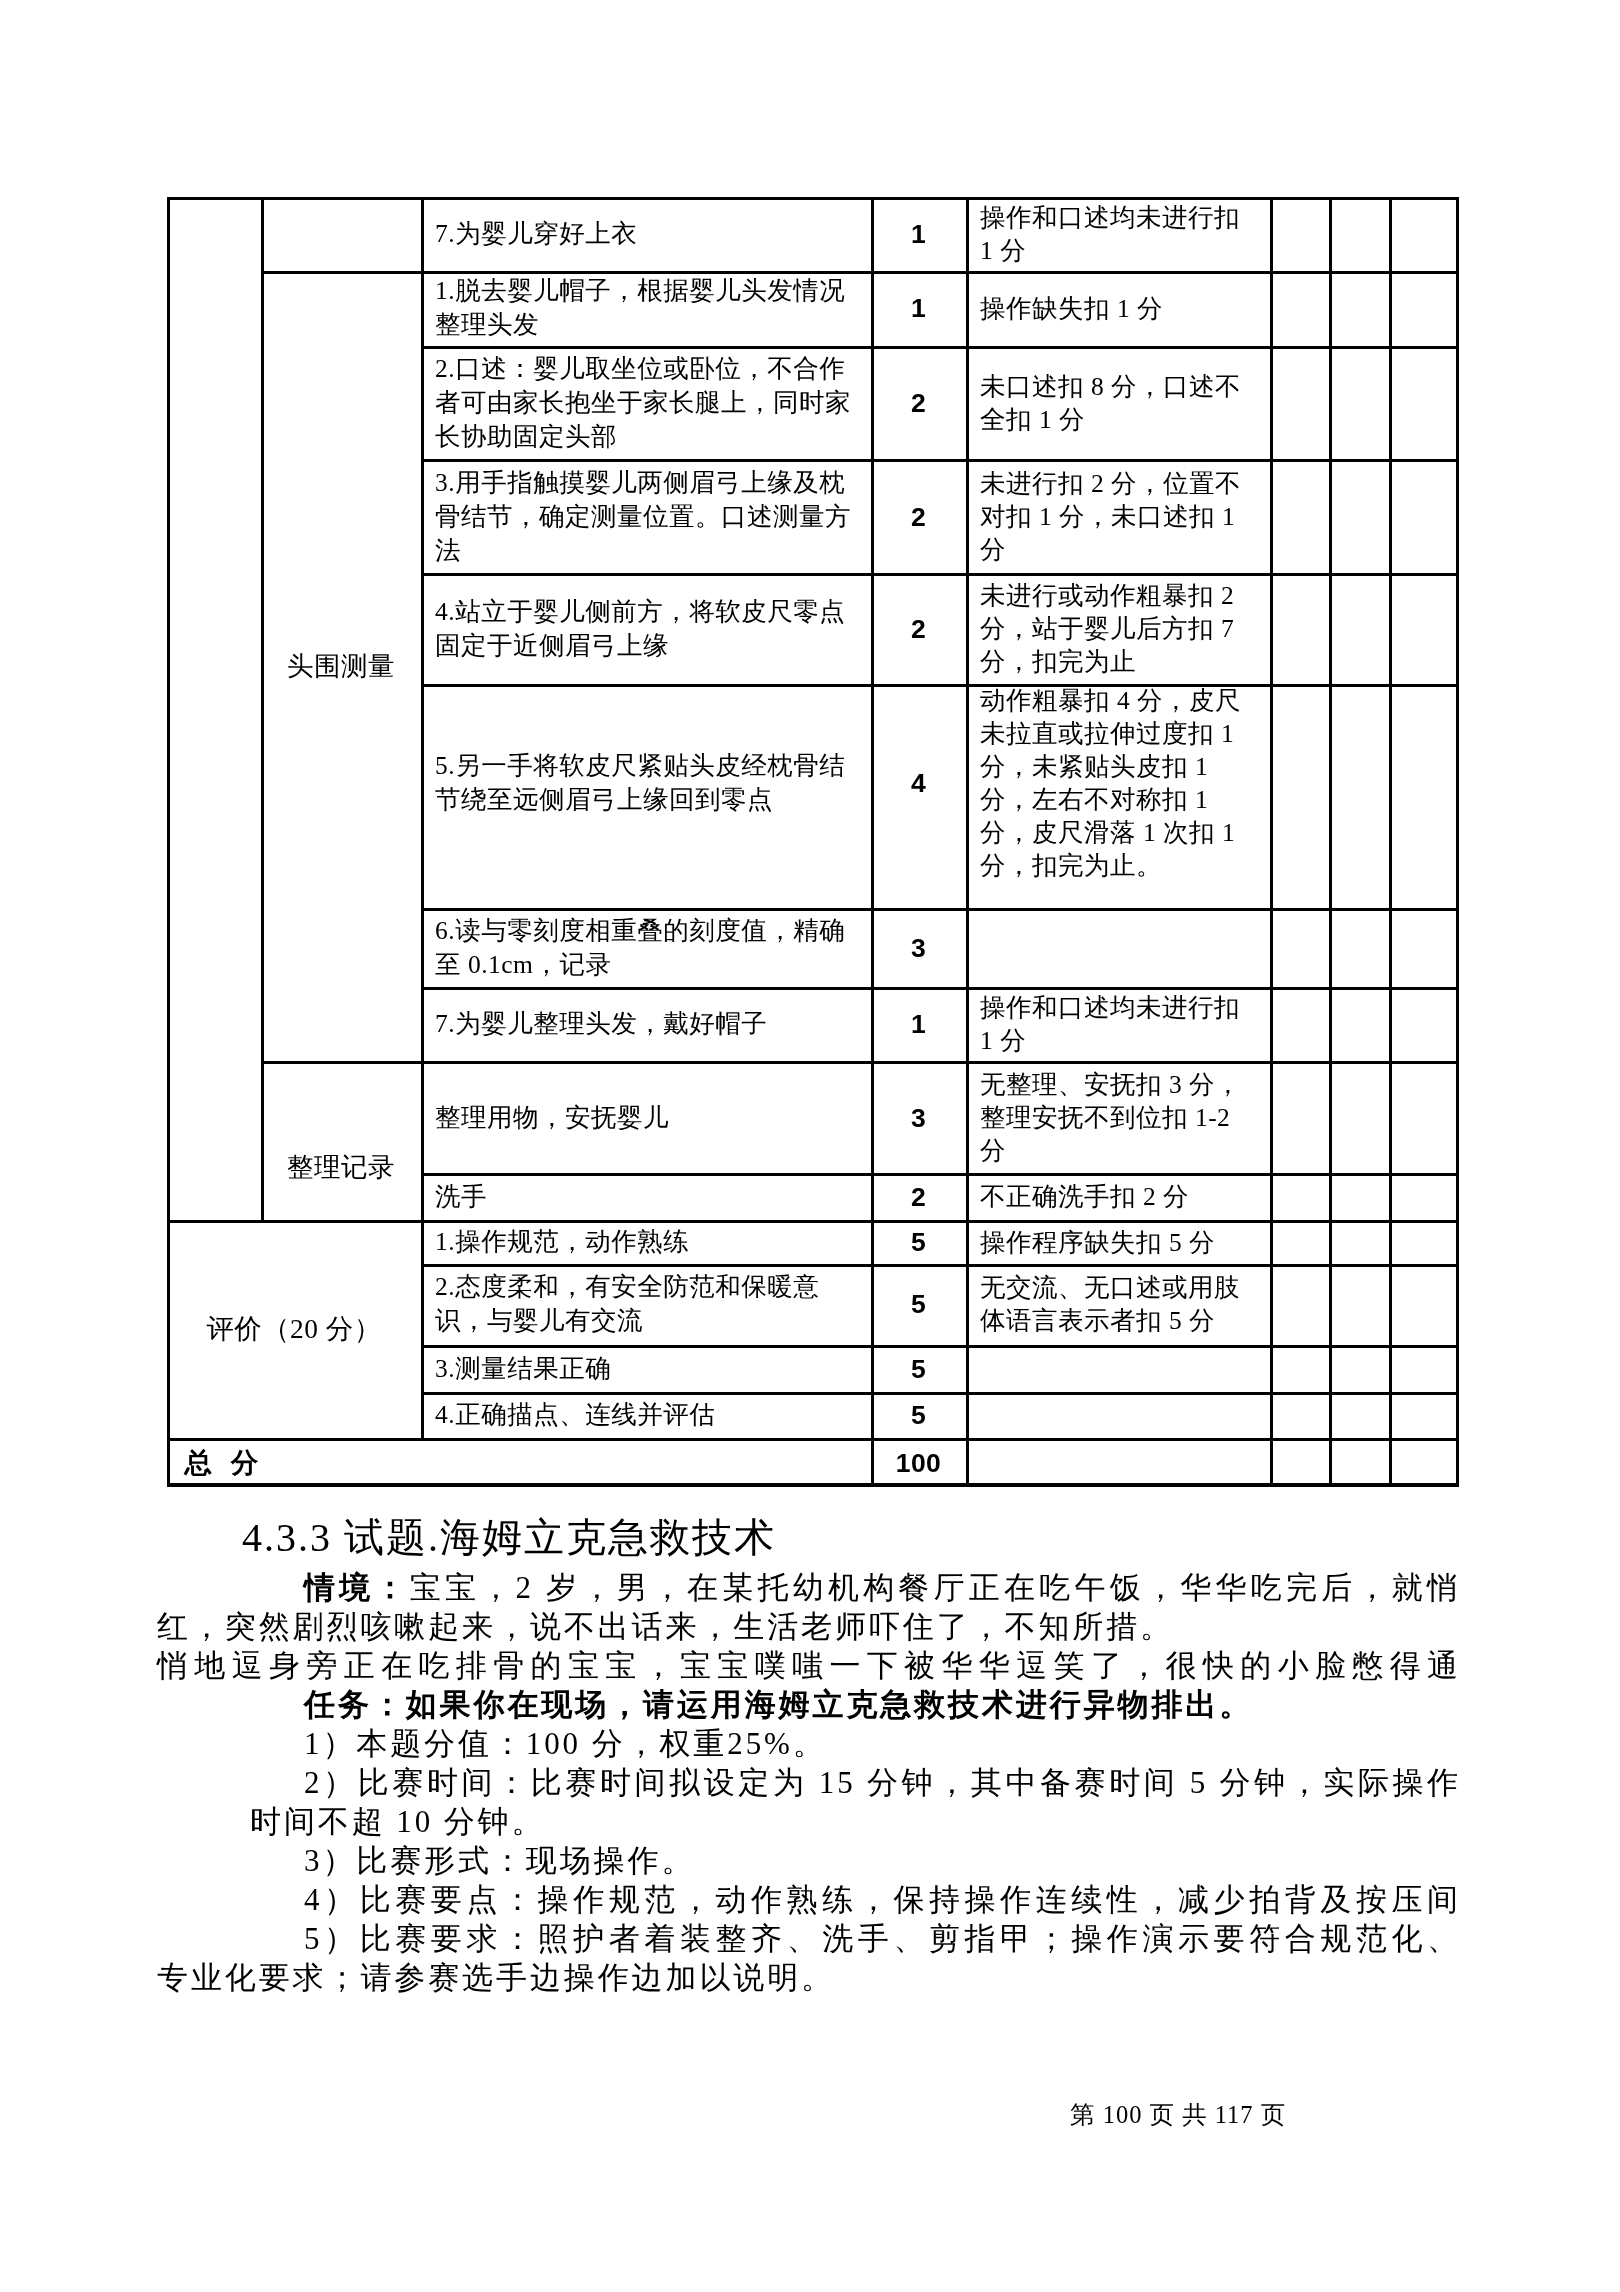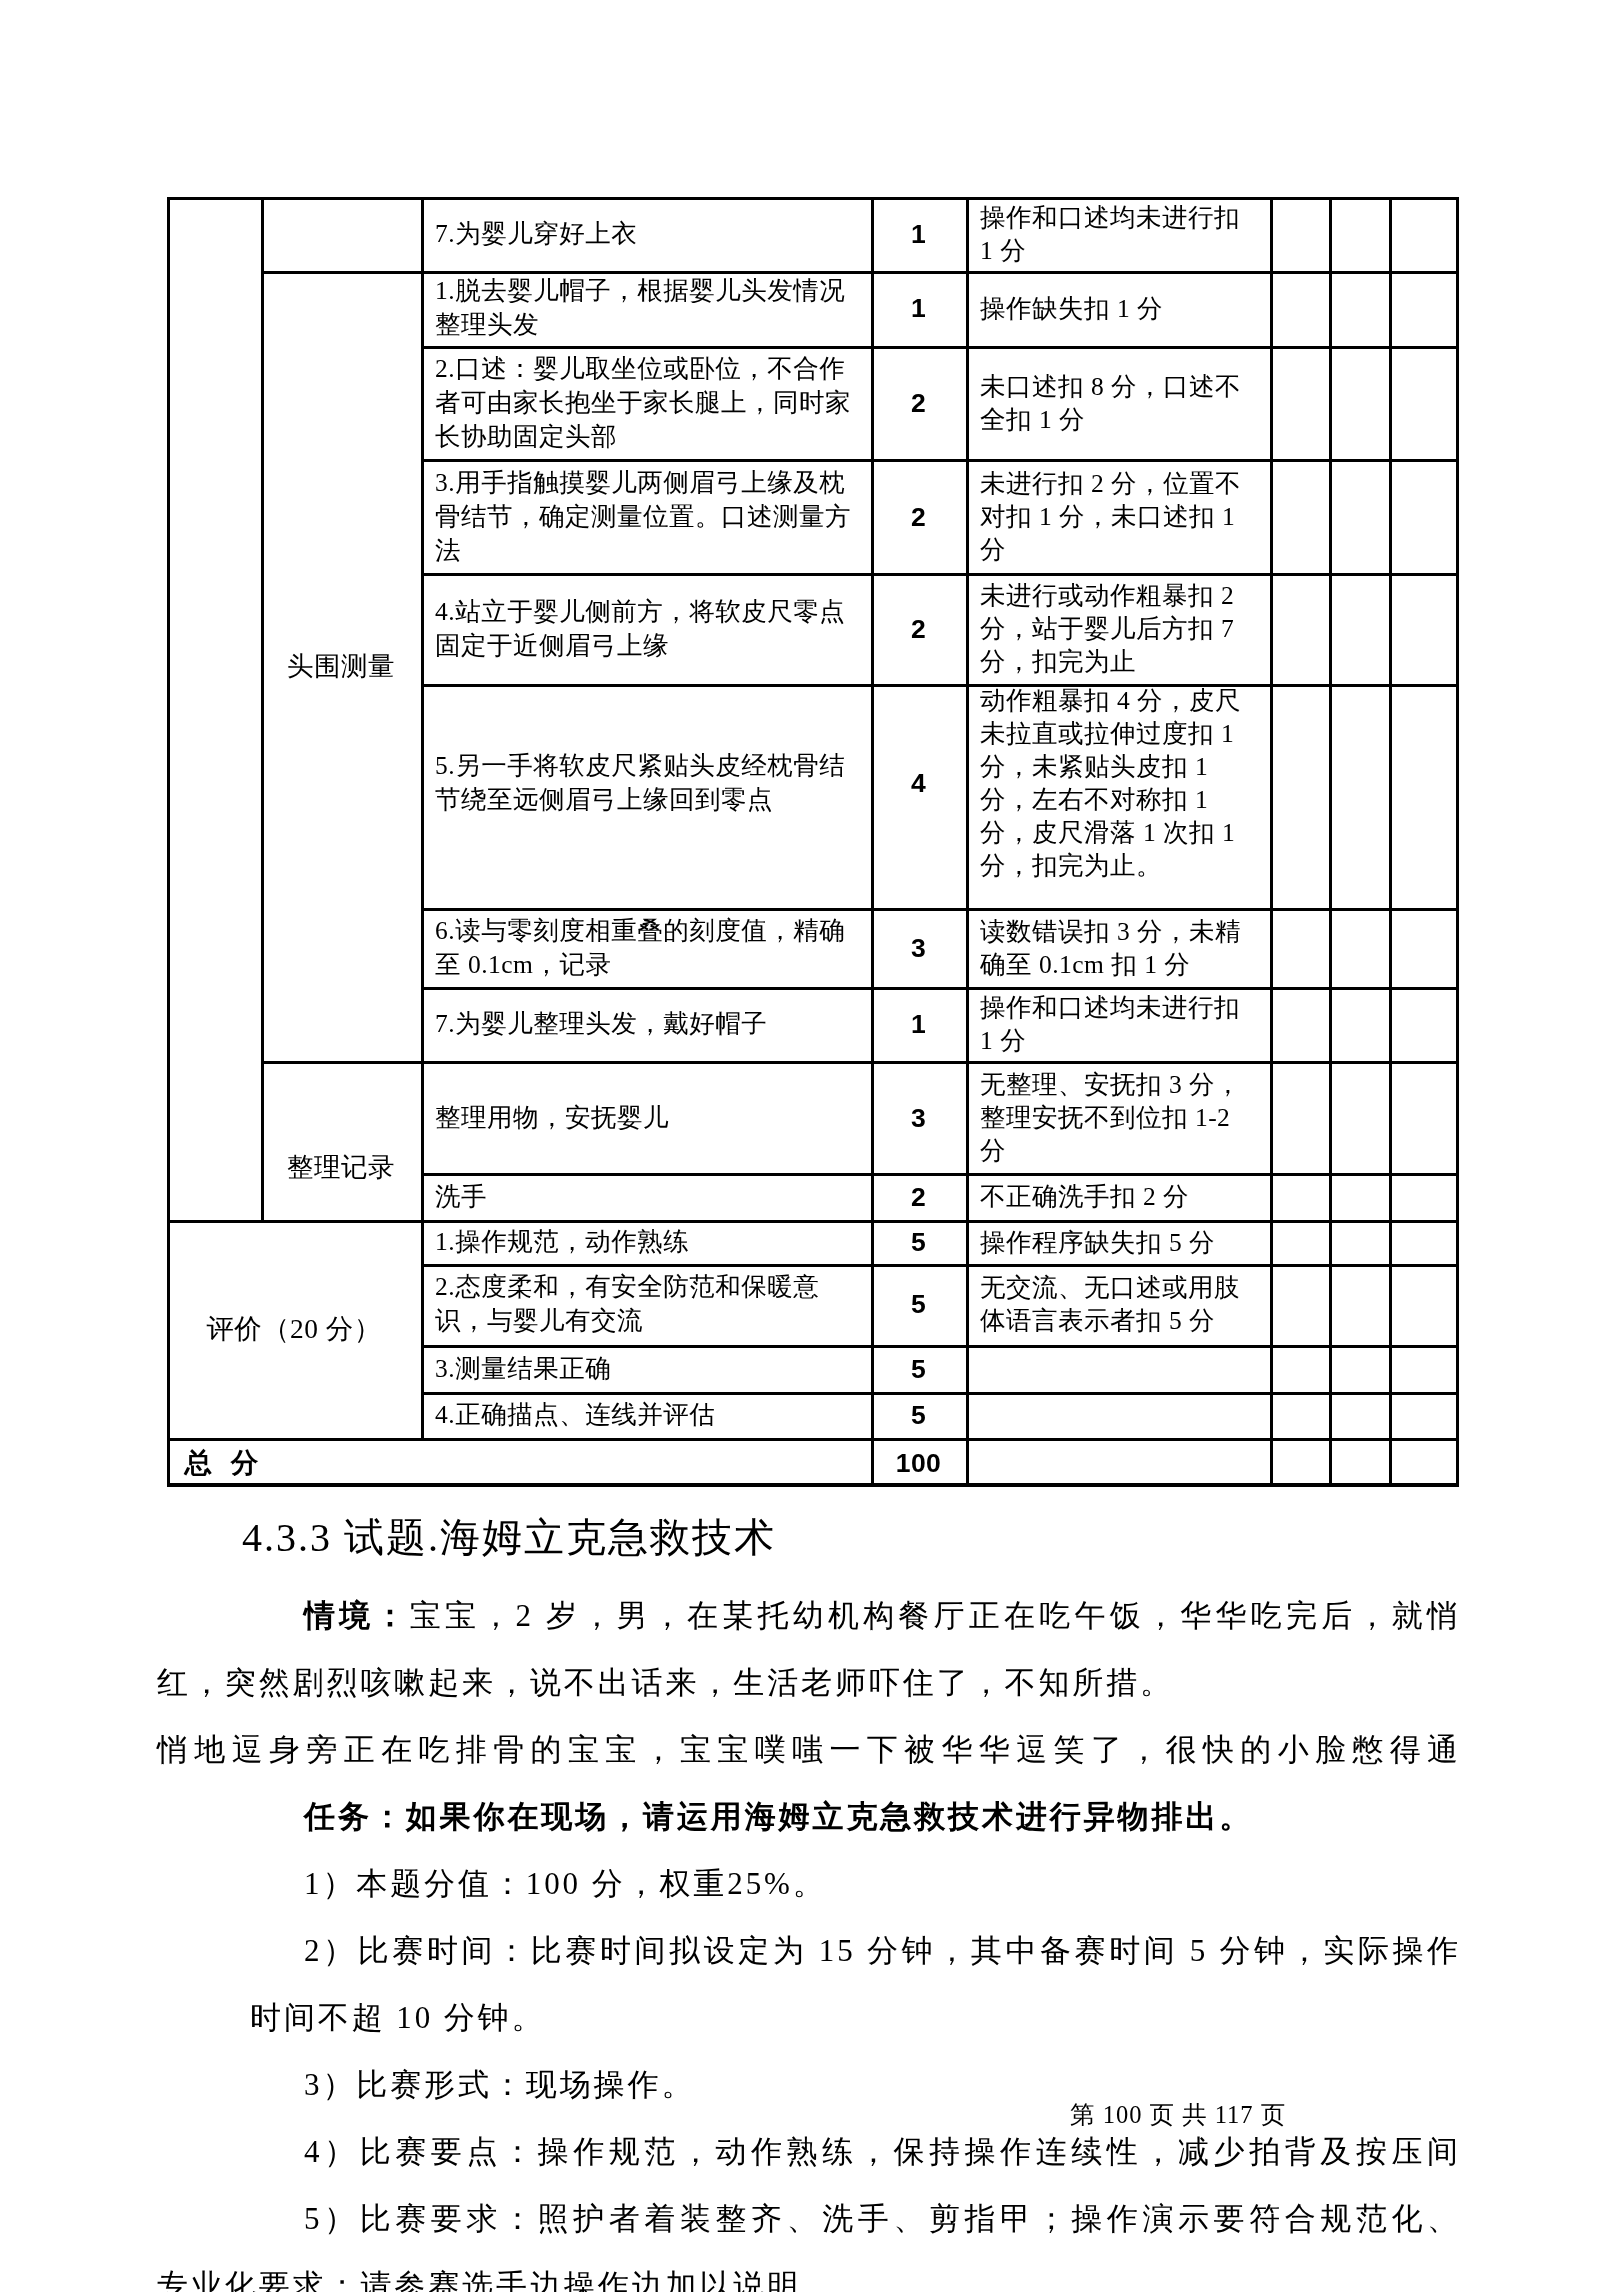--- a/index.html
+++ b/index.html
@@ -40,21 +40,21 @@
   .lbl-total{left:0;top:1241px;width:686px;height:49px;padding-left:17.6px;
              font-weight:bold;font-size:27.4px;letter-spacing:5.9px;}
   
   .sec-title{
     position:absolute;left:242px;top:1510px;
     font-size:40px;letter-spacing:2px;font-weight:500;
   }
   .body-lines{position:absolute;left:157px;top:1568px;width:1304px;}
   .bline{
     width:1304px;height:39px;line-height:39px;font-size:31px;
-    letter-spacing:2.9px;white-space:nowrap;margin-top:28px;
+    letter-spacing:2.9px;white-space:nowrap;
   }
   .bline b{letter-spacing:2.9px;}
   .ind-a{padding-left:147px;width:1157px;}
   .ind-b{padding-left:93px;width:1210px;}
   .full{text-align:justify;text-align-last:justify;white-space:normal;}
   .footer{
     position:absolute;left:1070px;top:2098px;
     font-size:24.5px;letter-spacing:1px;text-align:right;
   }
 </style>
@@ -116,21 +116,20 @@
     <div class="cell op r5">4.站立于婴儿侧前方，将软皮尺零点固定于近侧眉弓上缘</div>
     <div class="cell score r5">2</div>
     <div class="cell ded r5">未进行或动作粗暴扣 2 分，站于婴儿后方扣 7 分，扣完为止</div>
 
     <div class="cell op r6">5.另一手将软皮尺紧贴头皮经枕骨结节绕至远侧眉弓上缘回到零点</div>
     <div class="cell score r6">4</div>
     <div class="cell ded r6">动作粗暴扣 4 分，皮尺未拉直或拉伸过度扣 1 分，未紧贴头皮扣 1 分，左右不对称扣 1 分，皮尺滑落 1 次扣 1 分，扣完为止。</div>
 
     <div class="cell op r7">6.读与零刻度相重叠的刻度值，精确至 0.1cm，记录</div>
     <div class="cell score r7">3</div>
-    <div class="cell ded r7">读数错误扣 3 分，未精确至 0.1cm 扣 1 分</div>
 
     <div class="cell op r8">7.为婴儿整理头发，戴好帽子</div>
     <div class="cell score r8">1</div>
     <div class="cell ded r8">操作和口述均未进行扣 1 分</div>
 
     <div class="cell op r9">整理用物，安抚婴儿</div>
     <div class="cell score r9">3</div>
     <div class="cell ded r9">无整理、安抚扣 3 分，整理安抚不到位扣 1-2 分</div>
 
     <div class="cell op r10">洗手</div>

